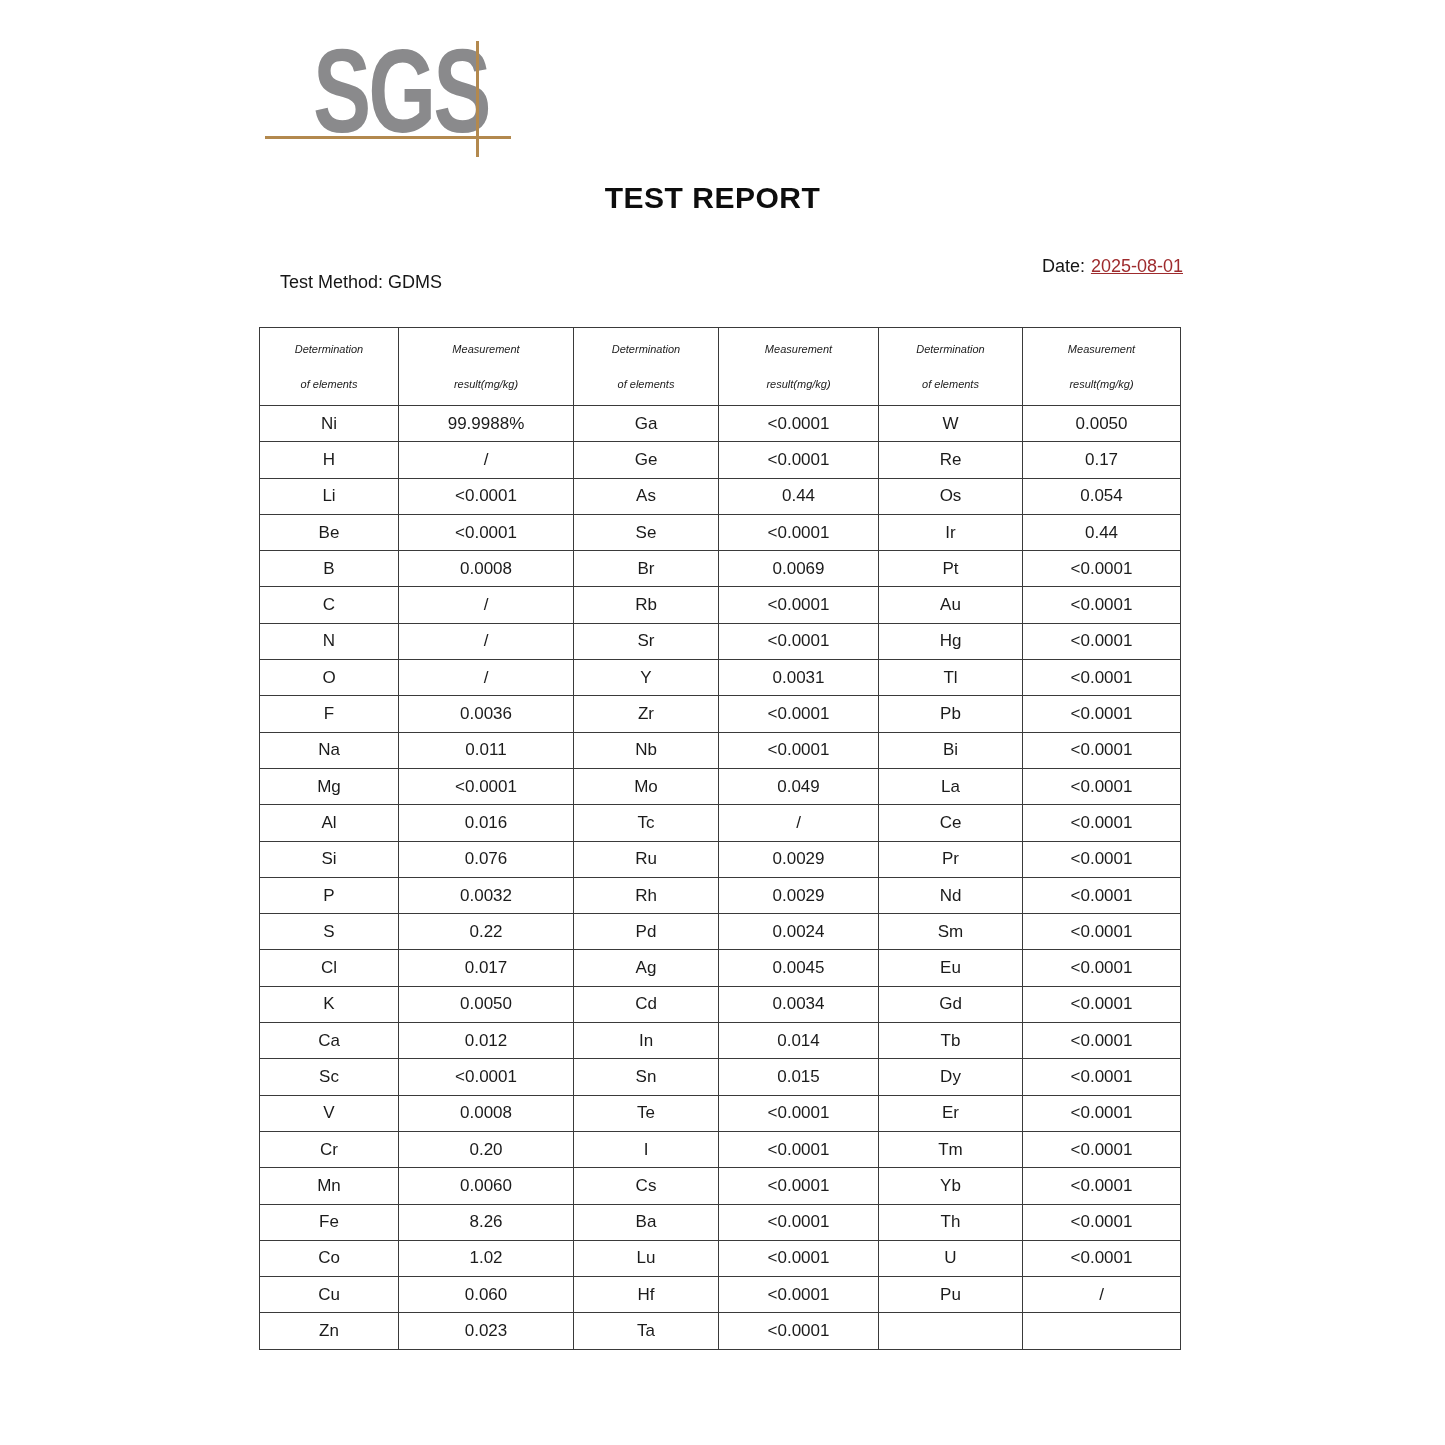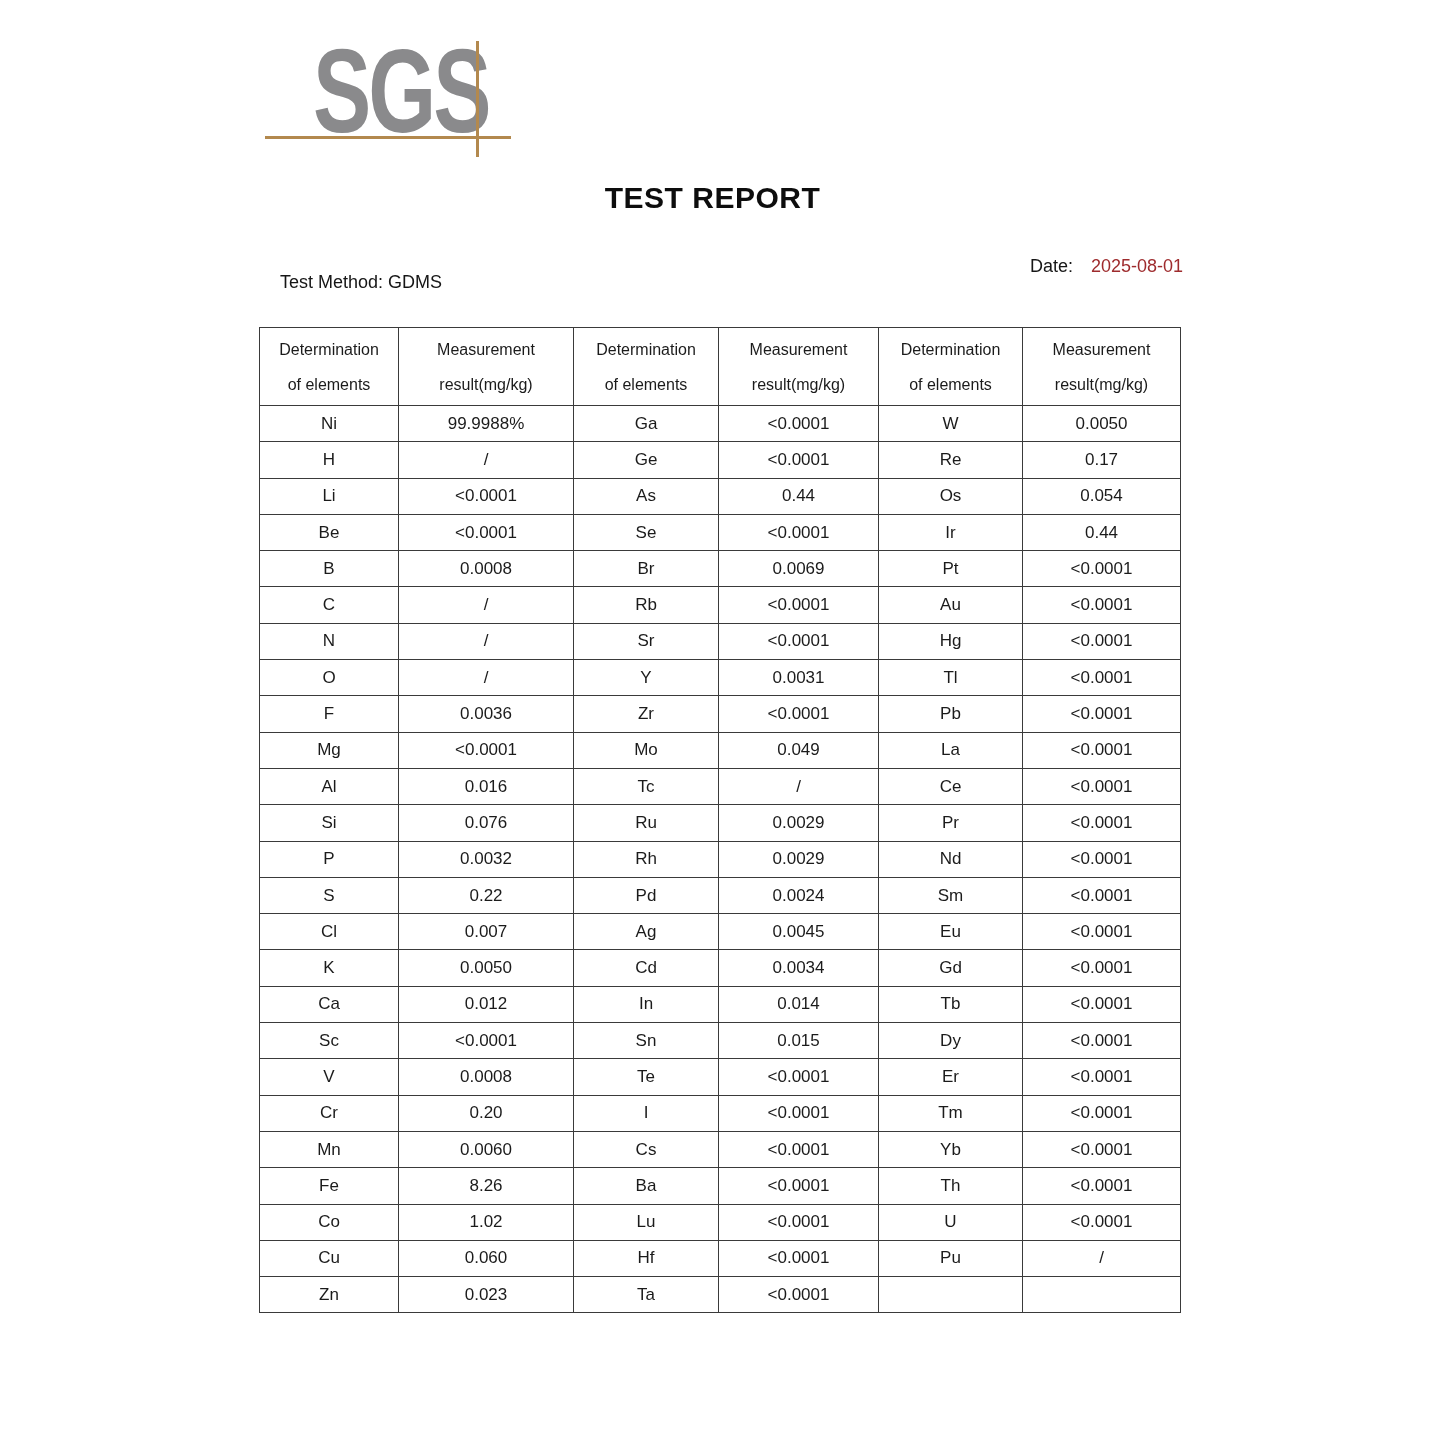--- a/index.html
+++ b/index.html
@@ -26,33 +26,33 @@
   }
   .logo-hline{position:absolute;left:265px;top:112px;width:246px;height:3px;background:var(--logo-lines);z-index:1;}
   .logo-vline{position:absolute;left:476px;top:17px;width:3px;height:116px;background:var(--logo-lines);z-index:3;}
   
   .report-title{
     position:absolute;left:0;top:181px;width:1425px;
     text-align:center;font-size:30px;font-weight:bold;letter-spacing:0.5px;color:#0d0d0d;
   }
   .test-method{position:absolute;left:260px;top:272px;font-size:18px;color:#161616;margin-left:20px;}
   .date-line{position:absolute;right:262px;top:256px;font-size:18px;color:#161616;}
-  .date-line .date-value{color:var(--date-text);margin-left:18px;}
+  .date-line .date-value{color:var(--date-text);margin-left:6px;text-decoration:underline;}
   
   table.results{
     position:absolute;left:259px;top:327px;width:921px;
     border-collapse:collapse;table-layout:fixed;
   }
   table.results th,table.results td{
     border:1.5px solid var(--table-border);
     text-align:center;vertical-align:middle;
     font-size:17px;color:#1b1b1b;font-weight:normal;
     padding:0;overflow:hidden;white-space:nowrap;
   }
-  table.results thead th{height:78px;font-size:16px;}
+  table.results thead th{height:78px;font-size:11px;font-style:italic;}
   table.results thead th div{line-height:35px;}
   table.results tbody tr{height:36.3px;}
 </style>
 </head>
 <body>
 
 <div class="logo">
   <div class="logo-hline"></div>
   <div class="logo-vline"></div>
   <div class="logo-text">SGS</div>
@@ -170,20 +170,28 @@
       </tr>
       <tr>
         <td>F</td>
         <td>0.0036</td>
         <td>Zr</td>
         <td>&lt;0.0001</td>
         <td>Pb</td>
         <td>&lt;0.0001</td>
       </tr>
       <tr>
+        <td>Na</td>
+        <td>0.011</td>
+        <td>Nb</td>
+        <td>&lt;0.0001</td>
+        <td>Bi</td>
+        <td>&lt;0.0001</td>
+      </tr>
+      <tr>
         <td>Mg</td>
         <td>&lt;0.0001</td>
         <td>Mo</td>
         <td>0.049</td>
         <td>La</td>
         <td>&lt;0.0001</td>
       </tr>
       <tr>
         <td>Al</td>
         <td>0.016</td>
@@ -211,21 +219,21 @@
       <tr>
         <td>S</td>
         <td>0.22</td>
         <td>Pd</td>
         <td>0.0024</td>
         <td>Sm</td>
         <td>&lt;0.0001</td>
       </tr>
       <tr>
         <td>Cl</td>
-        <td>0.007</td>
+        <td>0.017</td>
         <td>Ag</td>
         <td>0.0045</td>
         <td>Eu</td>
         <td>&lt;0.0001</td>
       </tr>
       <tr>
         <td>K</td>
         <td>0.0050</td>
         <td>Cd</td>
         <td>0.0034</td>

